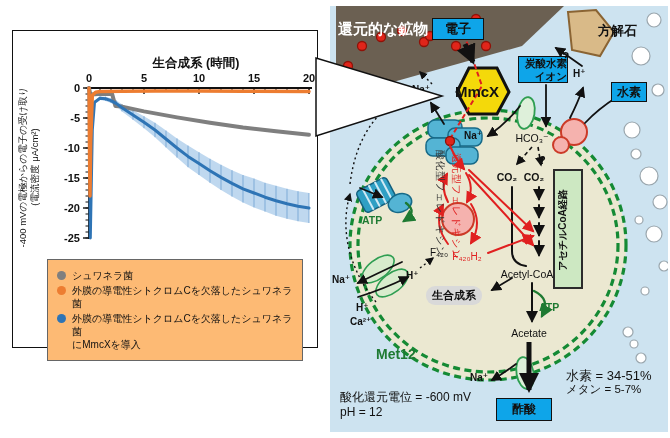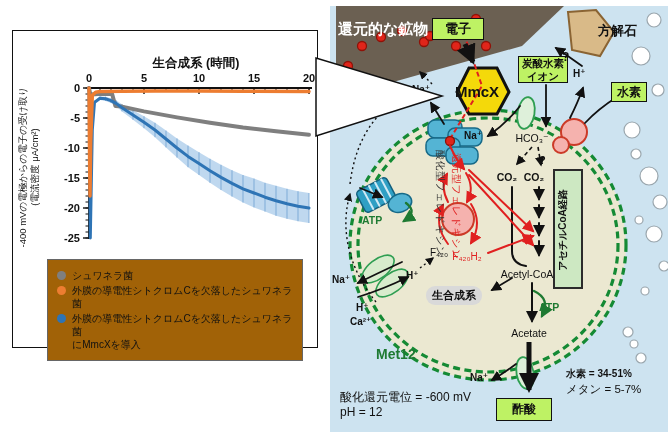--- a/index.html
+++ b/index.html
@@ -4,29 +4,29 @@
 <style>
   html,body{margin:0;padding:0;background:#fff;}
   #root{position:relative;width:670px;height:438px;background:#fff;overflow:hidden;
         font-family:"Liberation Sans","DejaVu Sans",sans-serif;color:#111;}
   .abs{position:absolute;}
   
   #inset{left:12px;top:30px;width:306px;height:318px;background:#fff;border:1.6px solid #111;box-sizing:border-box;}
   #xlabel{left:70px;top:24px;width:226px;text-align:center;font-size:12.5px;font-weight:700;}
   #ylabel{left:4px;top:236px;width:200px;height:26px;transform:rotate(-90deg);transform-origin:top left;
           text-align:center;font-size:9.5px;line-height:1.25;}
-  #legend{left:34px;top:228px;width:256px;border:1.2px solid #666;background:#a16207;padding:7px 9px;box-sizing:border-box;}
+  #legend{left:34px;top:228px;width:256px;border:1.2px solid #666;background:#fdba74;padding:7px 9px;box-sizing:border-box;}
   .lrow{display:flex;align-items:flex-start;margin:2px 0;font-size:10px;line-height:1.3;}
   .ldot{flex:0 0 9px;width:9px;height:9px;border-radius:50%;margin:2px 6px 0 0;}
   .ltxt{white-space:pre-line;}
   
   #panel{left:330px;top:6px;width:332px;height:426px;background:#cde3f0;padding-left:6px;}
   #panel .lbl{position:absolute;font-size:10px;}
-  .ybox{position:absolute;background:#bef264;border:1.6px solid #111;box-sizing:border-box;
-        display:flex;align-items:center;justify-content:center;text-align:center;font-weight:700;}
+  .ybox{position:absolute;background:#0ea5e9;border:1.6px solid #111;box-sizing:border-box;
+        display:flex;align-items:center;justify-content:center;text-align:right;font-weight:700;}
   .small{font-size:9.5px;font-weight:700;}
   .green{color:#1e7a32;font-weight:700;}
   .red{color:#e02020;}
   #biosyn{background:#d9d9d9;border-radius:9px;display:flex;align-items:center;justify-content:center;
           font-weight:700;font-size:11px;}
   #pathway-label{transform:rotate(-90deg);transform-origin:top left;font-weight:700;font-size:11px;text-align:center;}
   .vrot{transform:rotate(90deg);transform-origin:top left;font-size:8.5px;letter-spacing:.5px;white-space:nowrap;}
   #wedge{left:300px;top:40px;width:160px;height:110px;pointer-events:none;}
 </style>
 </head>
@@ -334,21 +334,21 @@
     <div class="lbl green" style="left:209px;top:295px;font-size:10.5px;">ATP</div>
     <div class="lbl" style="left:168px;top:321px;width:62px;text-align:center;font-size:10.5px;">Acetate</div>
     <div class="lbl small" style="left:2px;top:268px;">Na⁺</div>
     <div class="lbl small" style="left:76px;top:264px;">H⁺</div>
     <div class="lbl small" style="left:26px;top:296px;">H⁺</div>
     <div class="lbl small" style="left:20px;top:310px;">Ca²⁺</div>
     <div class="lbl small" style="left:140px;top:366px;">Na⁺</div>
     <div class="lbl green" style="left:46px;top:340px;font-size:14px;">Met12</div>
     <div class="lbl" style="left:10px;top:383px;font-size:12px;">酸化還元電位 = -600 mV</div>
     <div class="lbl" style="left:10px;top:399px;font-size:12px;">pH = 12</div>
-    <div class="lbl" style="left:236px;top:361px;font-size:10px;font-weight:bold;">水素 = 34-51%</div>
+    <div class="lbl" style="left:236px;top:361px;font-size:13px;">水素 = 34-51%</div>
     <div class="lbl" style="left:236px;top:376px;font-size:11.5px;">メタン = 5-7%</div>
     <div class="lbl abs" id="pathway-label" style="left:226px;top:280px;width:112px;">アセチルCoA経路</div>
   </div>
 
   <svg id="wedge" class="abs" width="160" height="110">
     <polygon points="16,18 16,96 142,56" fill="#fff" stroke="#111" stroke-width="1.5"></polygon>
   </svg>
 </div>
 
 </body></html>

